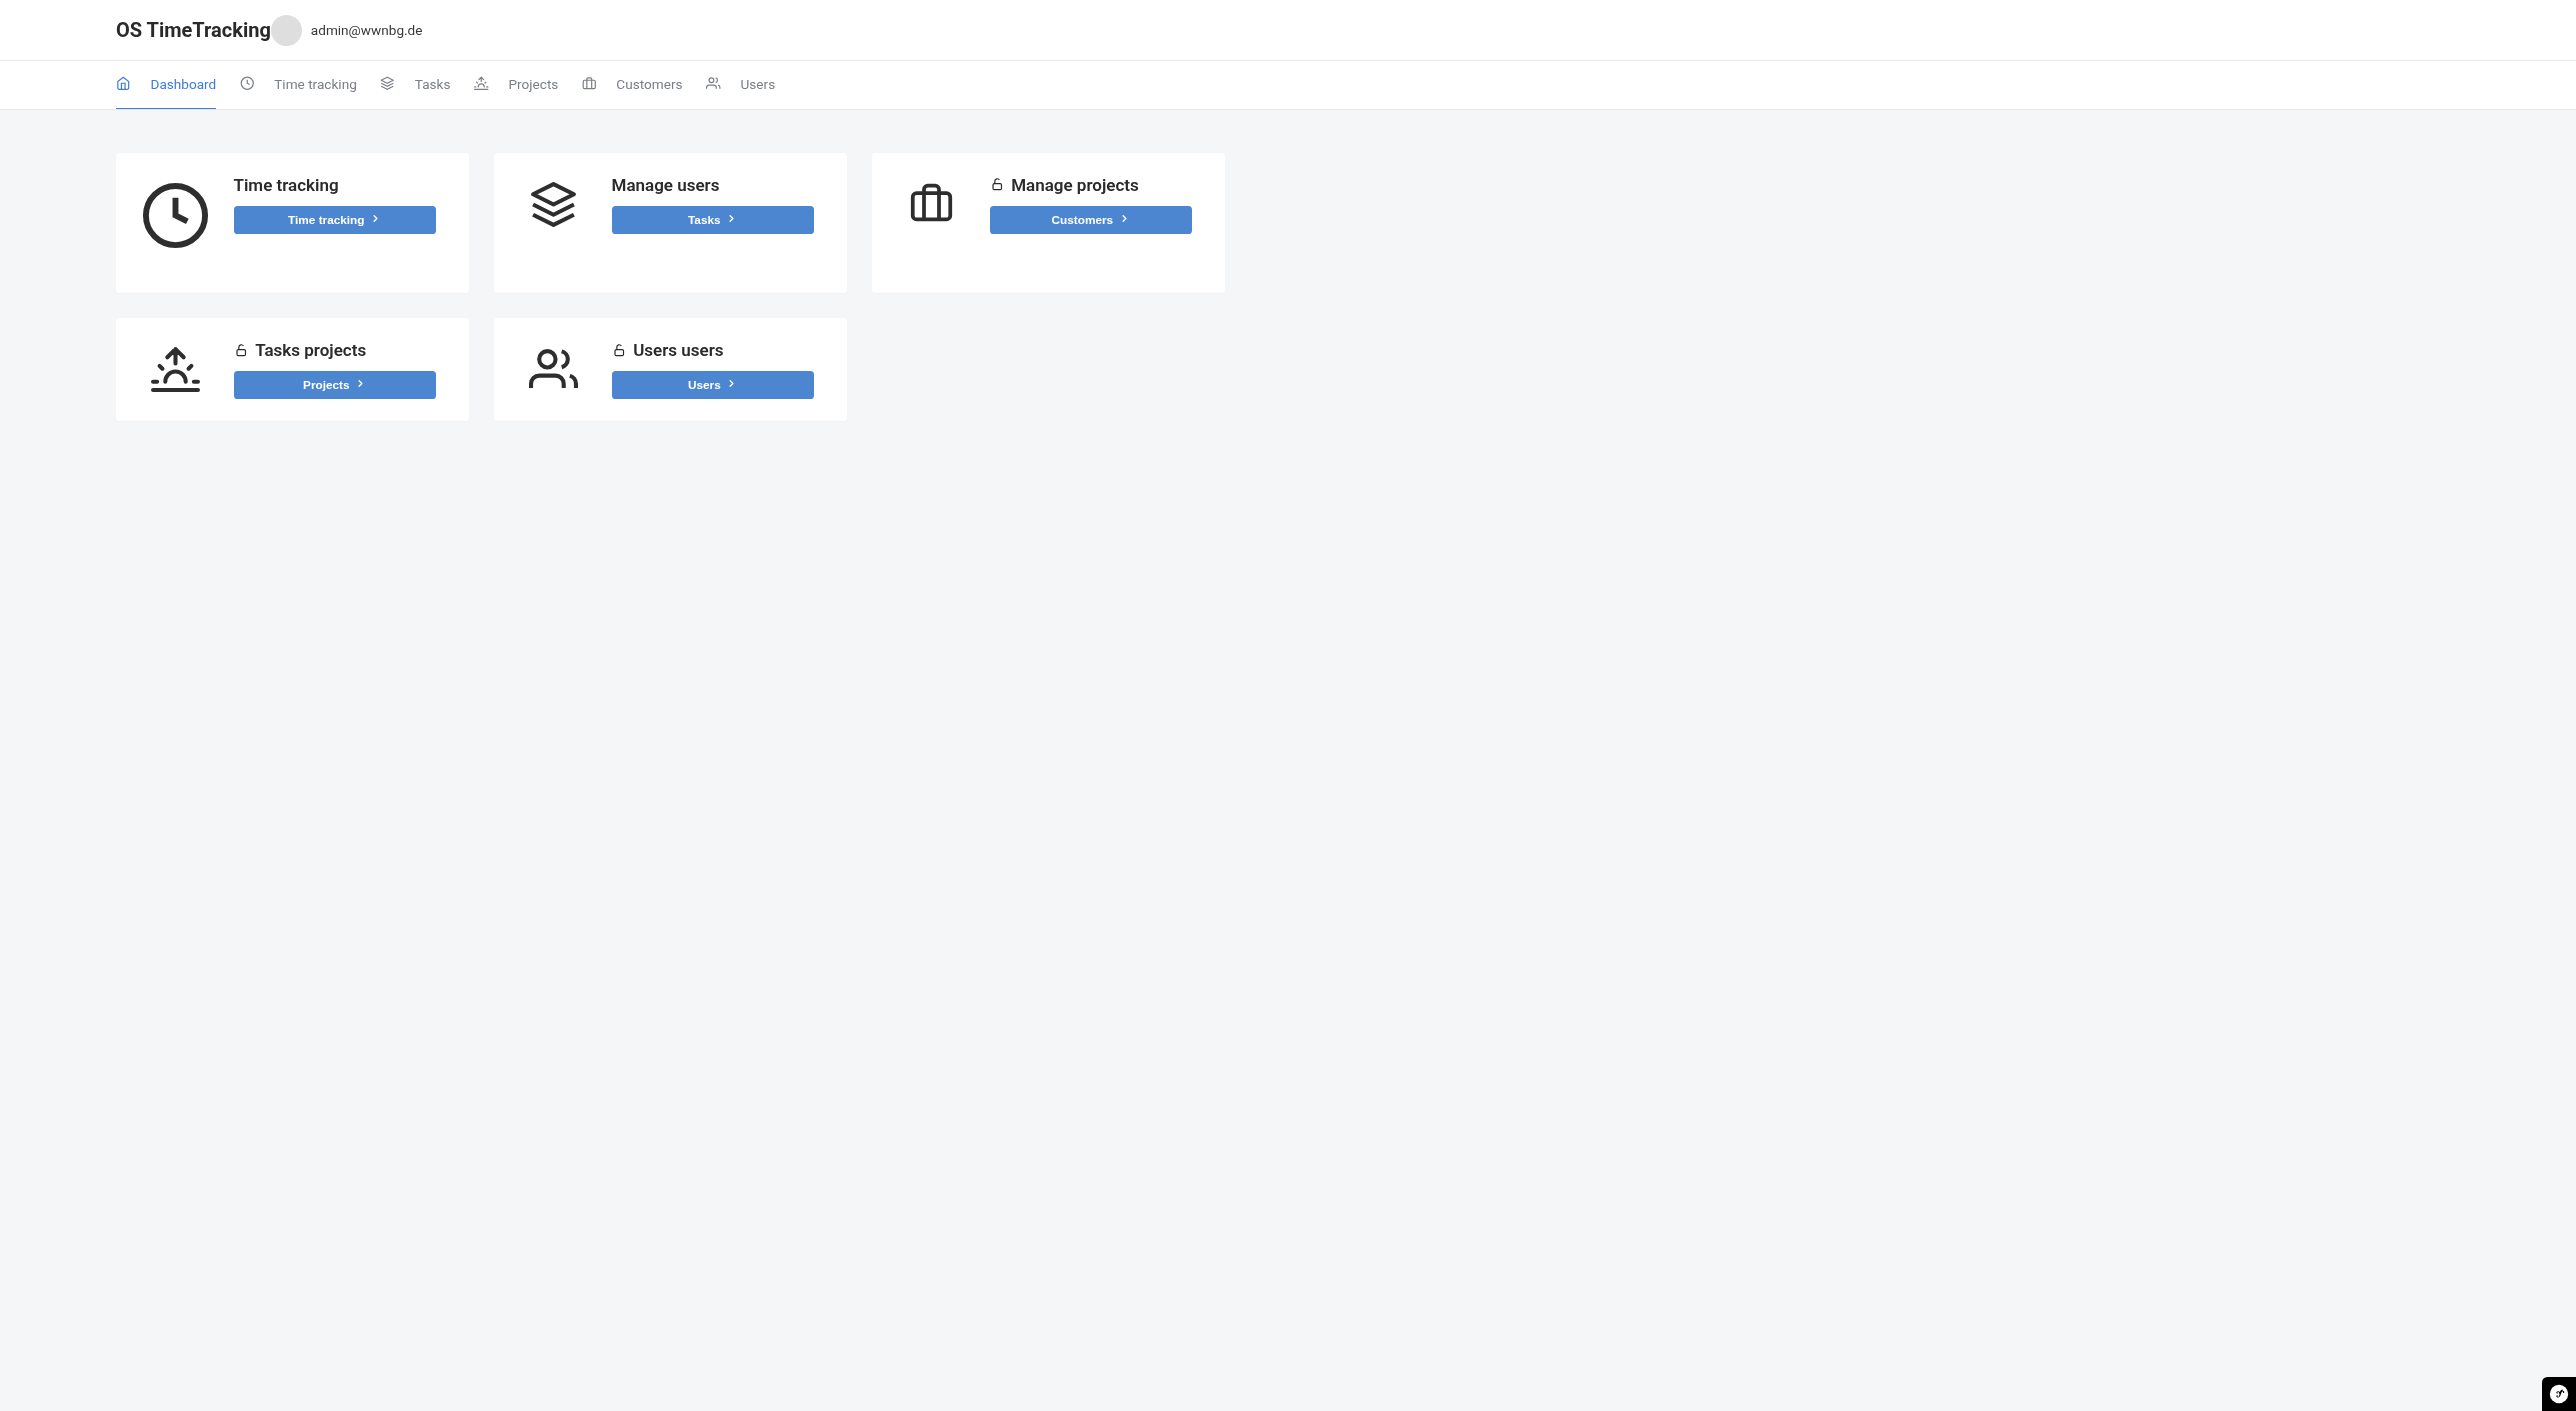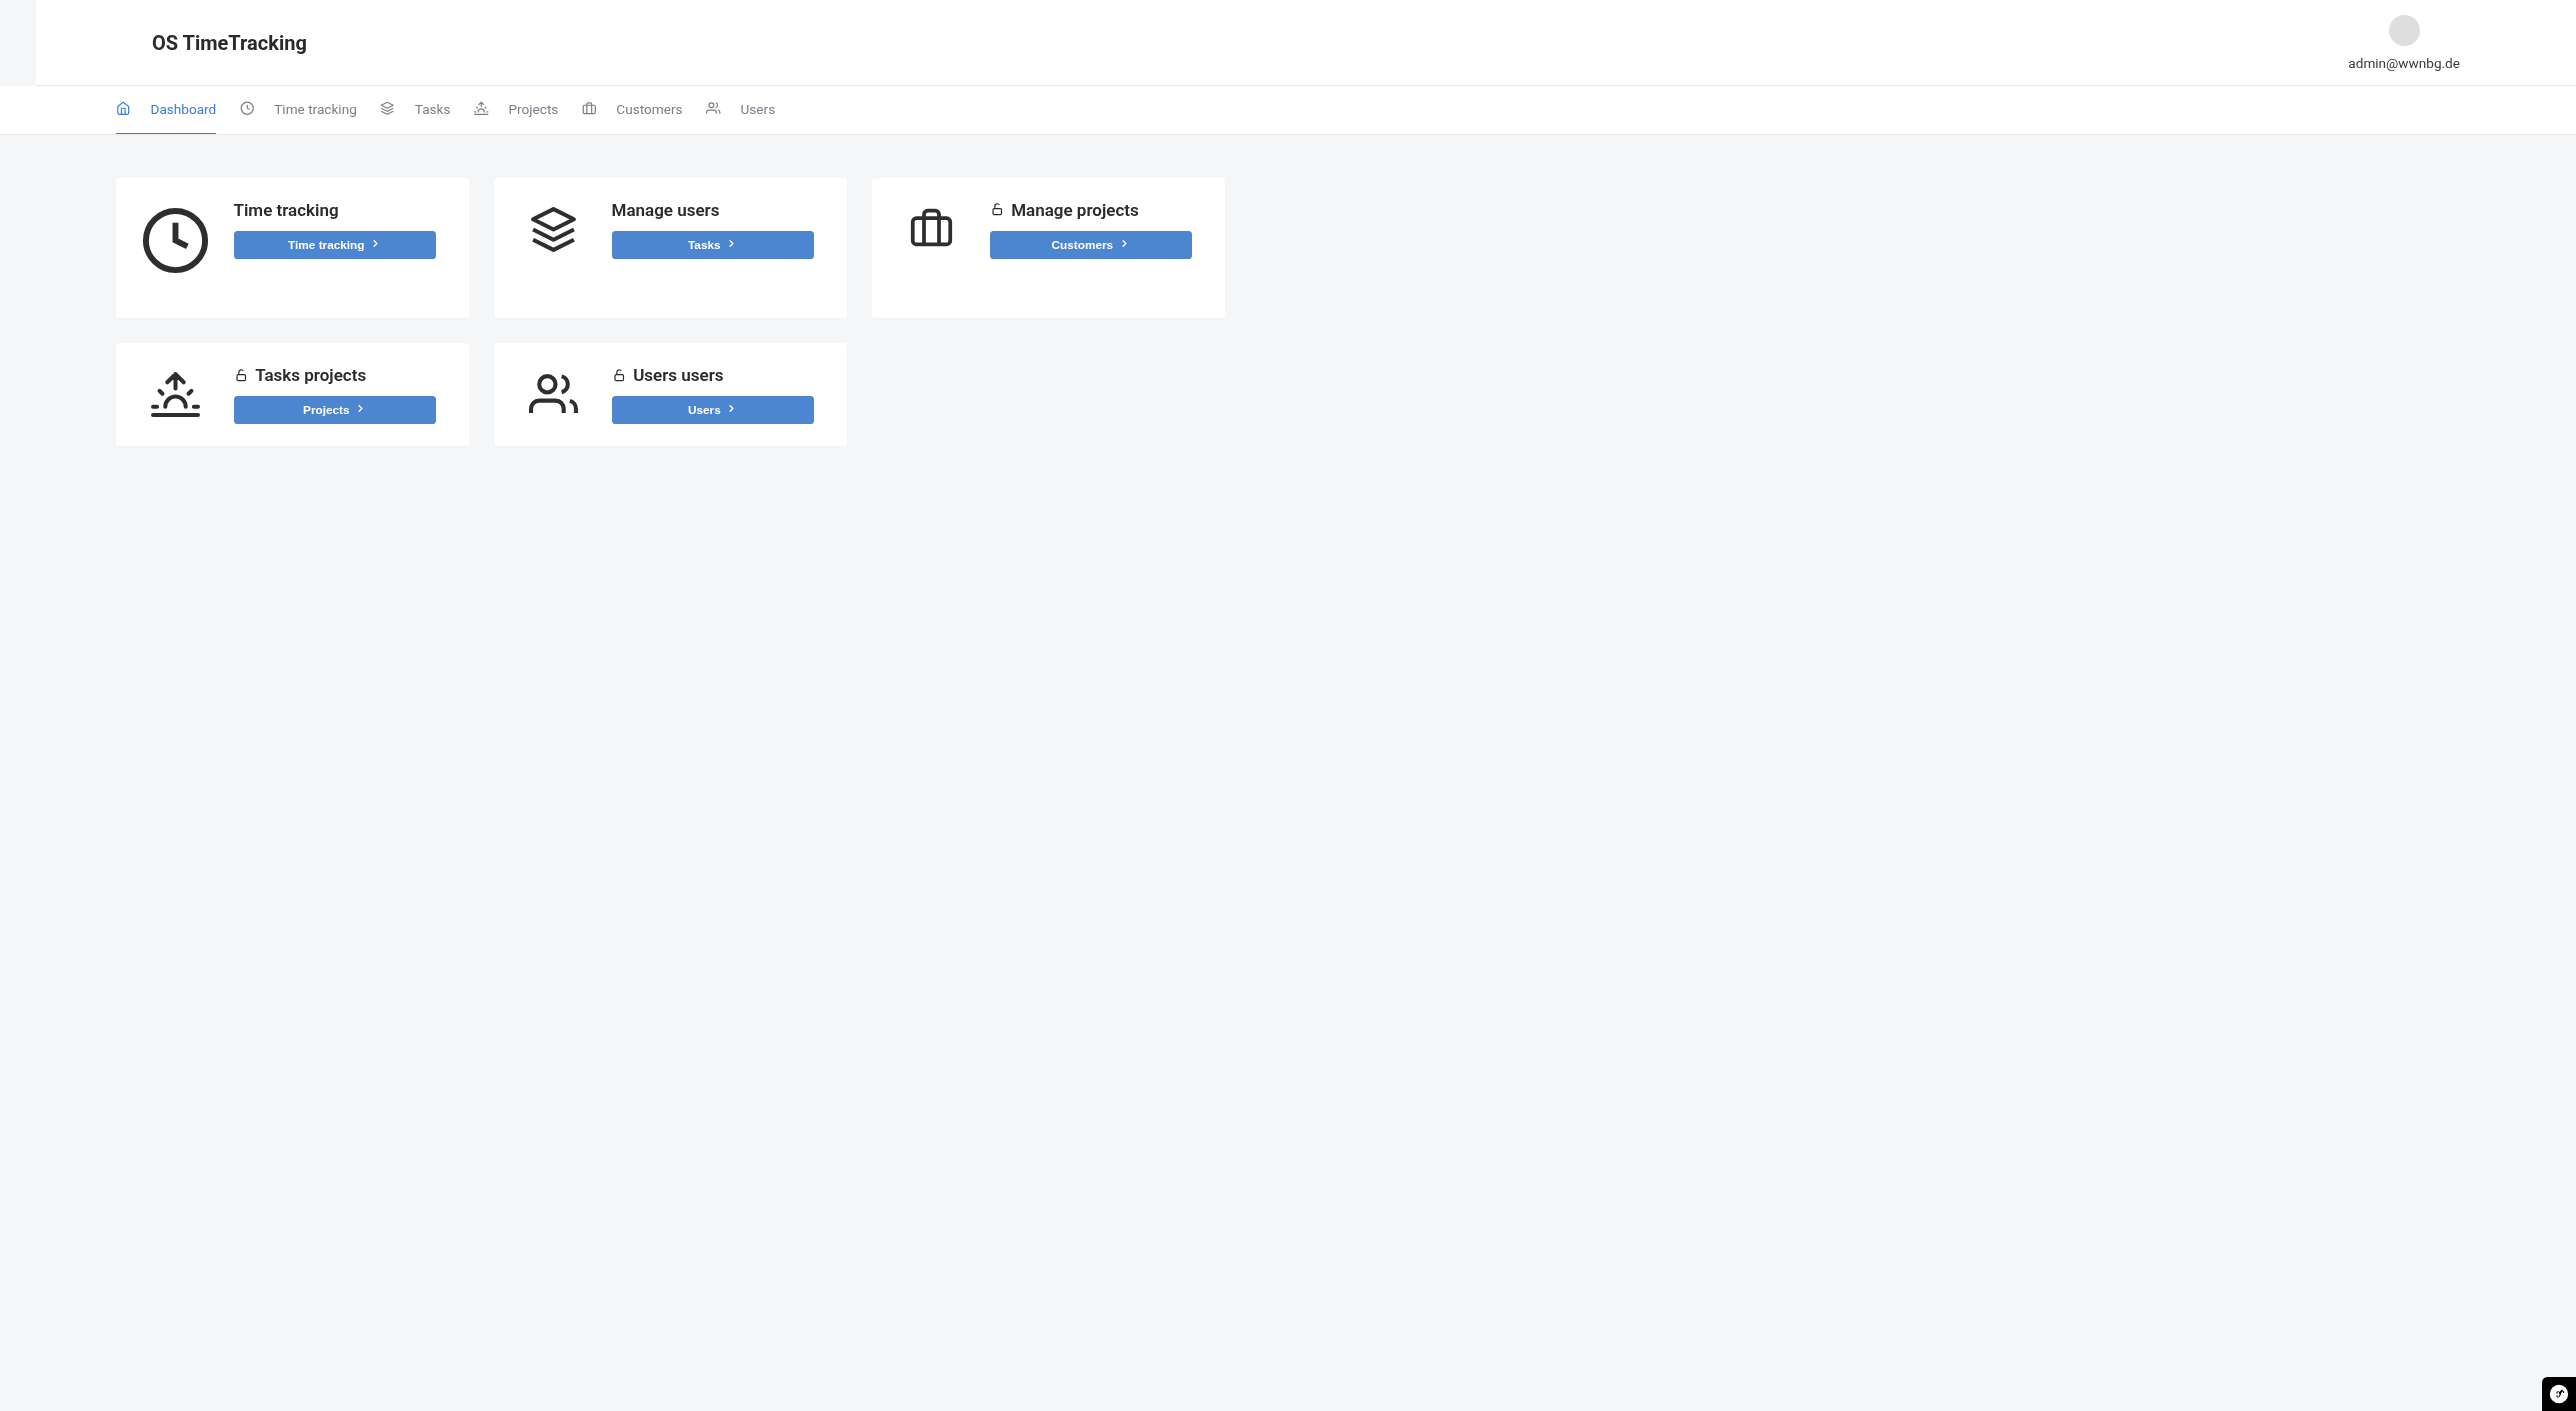--- a/index.html
+++ b/index.html
@@ -6,36 +6,33 @@
     body {
       font-family: -apple-system, BlinkMacSystemFont, "Segoe UI", Roboto, "Helvetica Neue", Arial, sans-serif;
       background: #f5f6f8;
       color: #2a2a2a;
       font-size: 12.7px;
     }
     .header {
       background: #fff;
       display: flex;
       align-items: center;
-      justify-content: space-between;
       padding: 14.5px 116px;
       border-bottom: 0.9px solid #e6e8ec;
-      margin-left: 36px;
     }
     .app-title {
       font-size: 20px;
       font-weight: 700;
       color: #2a2a2a;
     }
     .user-menu {
       display: flex;
       align-items: center;
       gap: 9px;
       cursor: pointer;
-      flex-direction: column;
     }
     .avatar {
       width: 31px;
       height: 31px;
       border-radius: 50%;
       background: #dedede;
     }
     .user-email {
       color: #3a3a3a;
       font-size: 13.6px;

